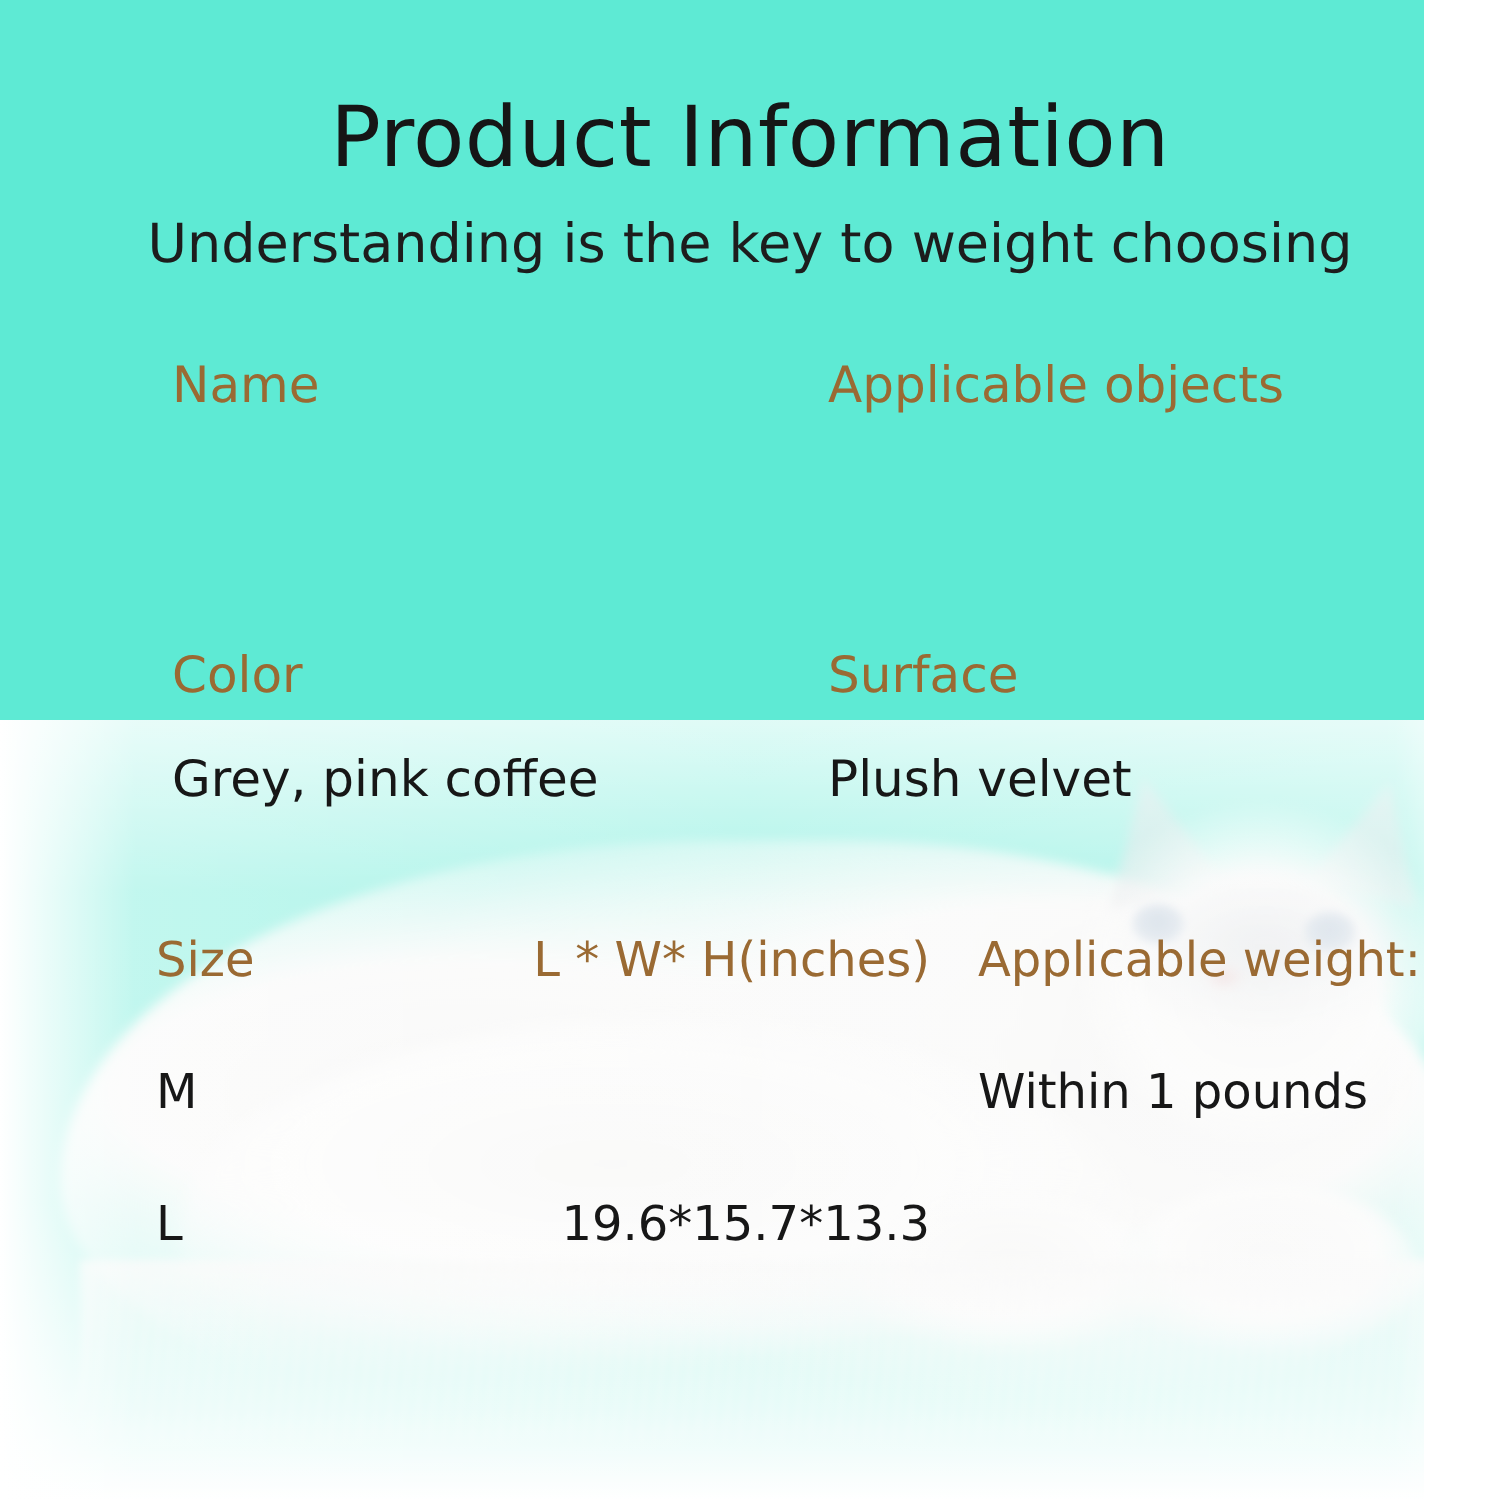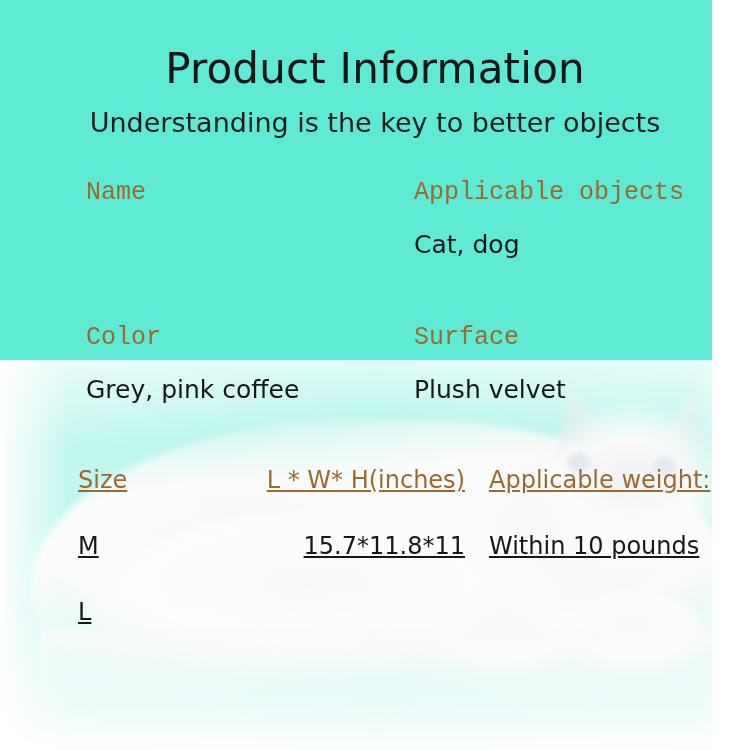--- a/index.html
+++ b/index.html
@@ -228,21 +228,20 @@
   }
   .spec-cell.col-left  { left: 86px; }
   .spec-cell.col-right { left: 414px; }
 
   .spec-label {
     font-size: 25px;
     font-weight: 400;
     color: #9a6a33;
     line-height: 1.2;
     white-space: nowrap;
-    font-family: Liberation Mono, monospace;
   }
   .spec-value {
     margin-top: 22px;
     font-size: 25px;
     font-weight: 400;
     color: #171717;
     line-height: 1.2;
     white-space: nowrap;
   }
 
@@ -256,21 +255,20 @@
   .size-row {
     position: relative;
     height: 66px;
   }
   .size-cell {
     position: absolute;
     top: 0;
     font-size: 24px;
     line-height: 1.2;
     white-space: nowrap;
-    text-decoration: underline;
   }
   .size-cell.c-size {
     left: 78px;
     width: 130px;
     text-align: left;
   }
   .size-cell.c-dim {
     left: 205px;
     width: 260px;
     text-align: right;
@@ -306,31 +304,30 @@
     <div class="cat-paw p2"></div>
     <div class="cat-fur-edge"></div>
     <div class="photo-wash"></div>
     <div class="photo-wash-sides"></div>
   </div>
 
   <div class="content">
 
     <div class="page-title">Product Information</div>
 
-    <div class="page-subtitle">Understanding is the key to better objects</div>
+    <div class="page-subtitle">Understanding is the key to weight choosing</div>
 
     <div class="spec-grid">
 
       <div class="spec-row">
         <div class="spec-cell col-left">
           <div class="spec-label">Name</div>
         </div>
         <div class="spec-cell col-right">
           <div class="spec-label">Applicable objects</div>
-          <div class="spec-value">Cat, dog</div>
         </div>
       </div>
 
       <div class="spec-row">
         <div class="spec-cell col-left">
           <div class="spec-label">Color</div>
           <div class="spec-value">Grey, pink coffee</div>
         </div>
         <div class="spec-cell col-right">
           <div class="spec-label">Surface</div>
@@ -343,24 +340,24 @@
     <div class="size-table">
 
       <div class="size-row header">
         <div class="size-cell c-size">Size</div>
         <div class="size-cell c-dim">L * W* H(inches)</div>
         <div class="size-cell c-weight">Applicable weight:</div>
       </div>
 
       <div class="size-row data">
         <div class="size-cell c-size">M</div>
-        <div class="size-cell c-dim">15.7*11.8*11</div>
-        <div class="size-cell c-weight">Within 10 pounds</div>
+        <div class="size-cell c-weight">Within 1 pounds</div>
       </div>
 
       <div class="size-row data">
         <div class="size-cell c-size">L</div>
+        <div class="size-cell c-dim">19.6*15.7*13.3</div>
       </div>
 
     </div>
 
   </div>
 </div>
 
 </body></html>

